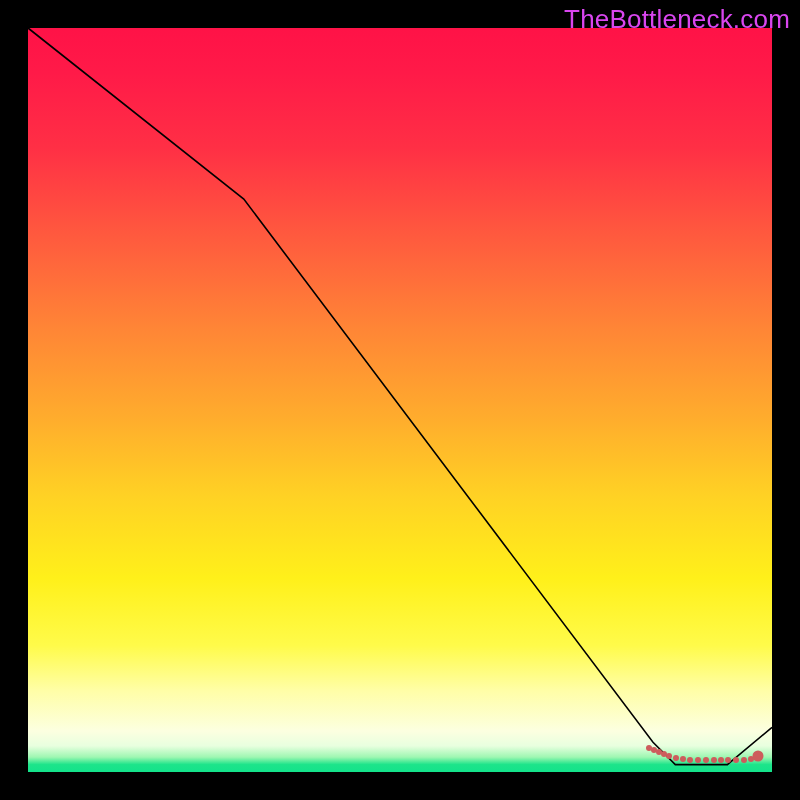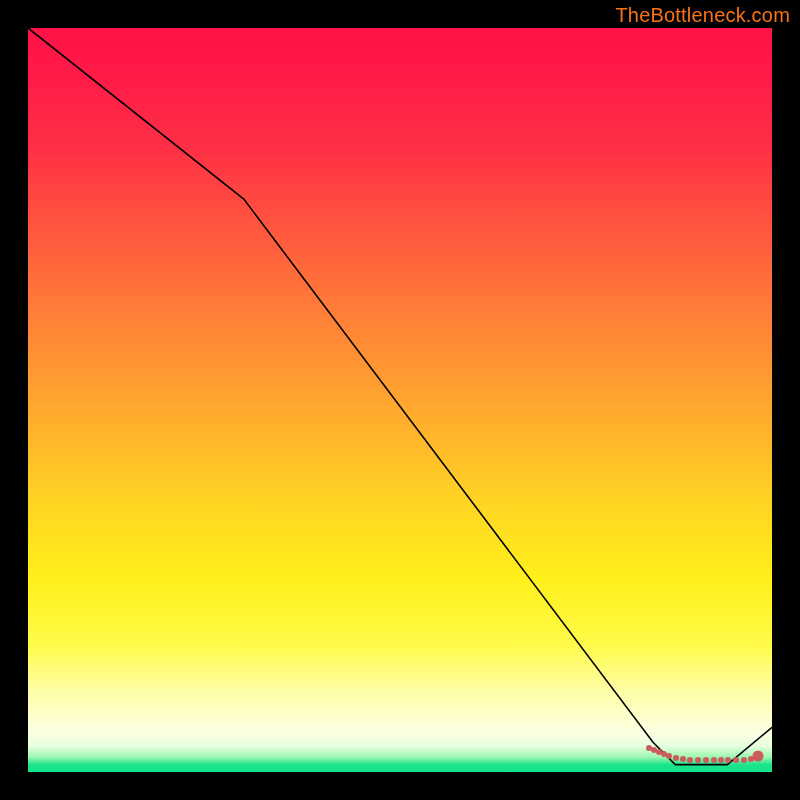--- a/index.html
+++ b/index.html
@@ -48,22 +48,22 @@
     left: 0;
     top: 0;
     width: 744px;
     height: 744px;
     overflow: visible;
   }
   .watermark {
     position: absolute;
     top: 4px;
     right: 10px;
-    color: #f97316;
-    font-size: 20px;
+    color: #d946ef;
+    font-size: 26px;
     letter-spacing: 0.2px;
     font-weight: 400;
     user-select: none;
   }
 </style>
 </head>
 <body>
 
 <div class="stage">
 

